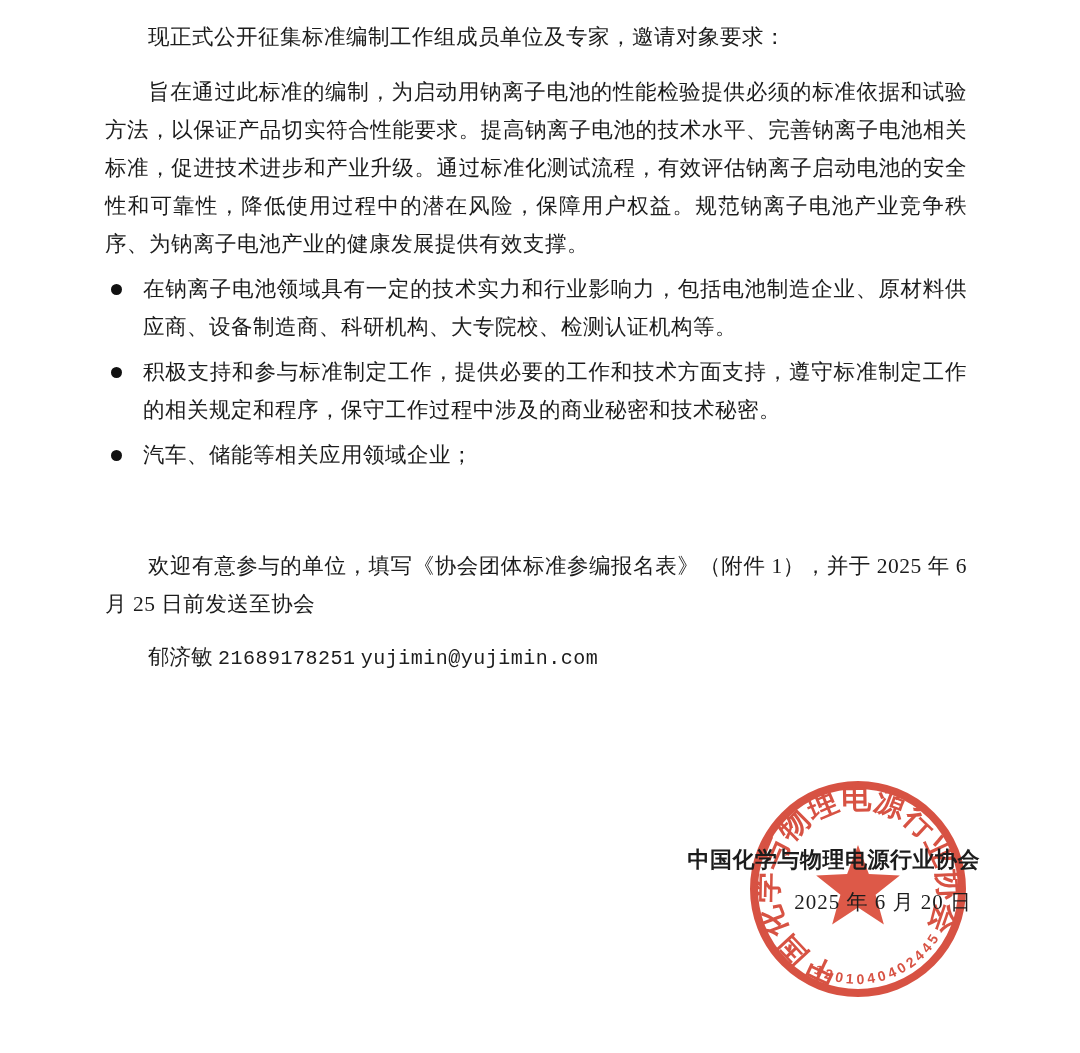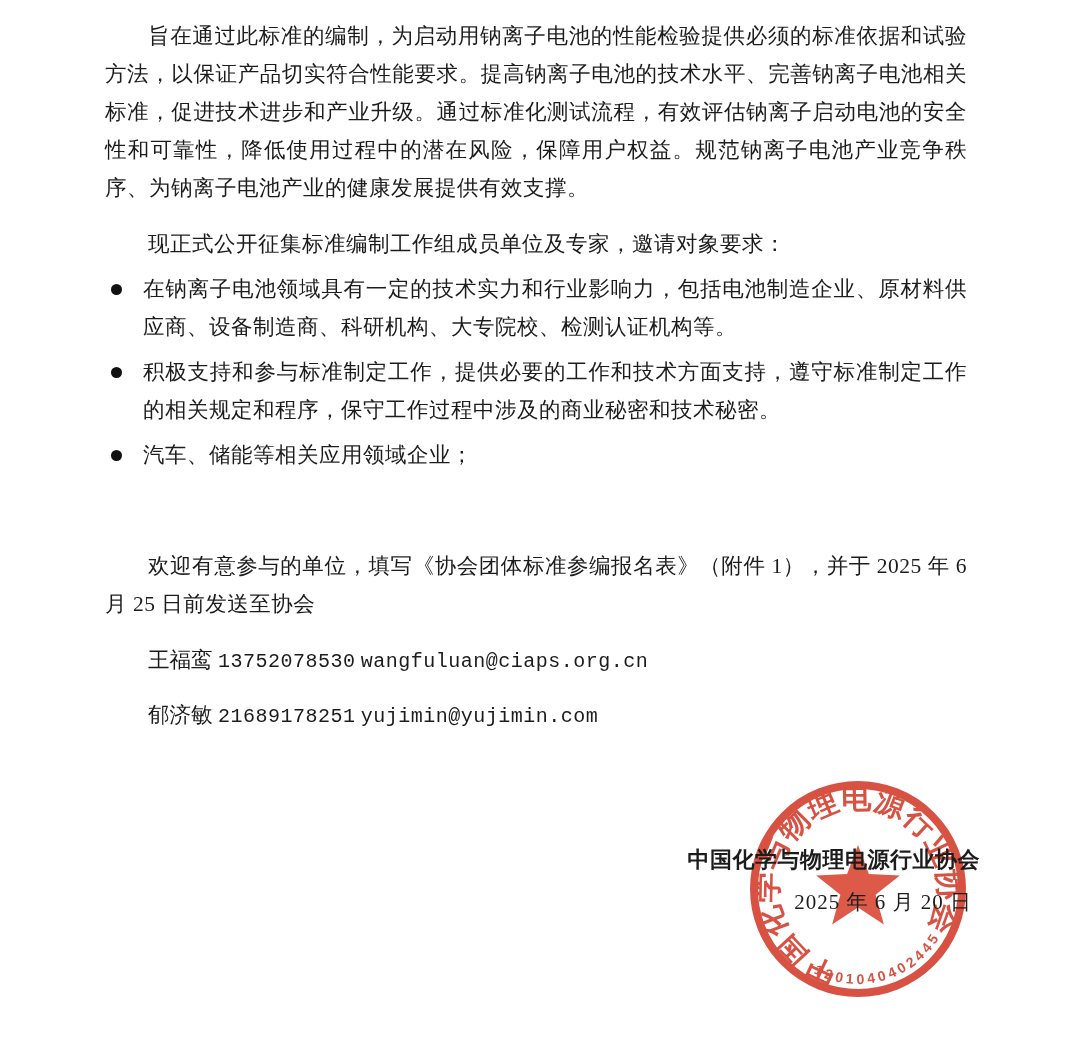--- a/index.html
+++ b/index.html
@@ -104,46 +104,41 @@
     letter-spacing:3.5px;
     font-family:"Liberation Sans","DejaVu Sans",sans-serif;
   }
 </style>
 </head>
 <body>
 
 <div class="page">
   <div class="content">
 
+    <p class="para indent p-recruit">现正式公开征集标准编制工作组成员单位及专家，邀请对象要求：</p>
+
     <p class="para indent p-purpose">旨在通过此标准的编制，为启动用钠离子电池的性能检验提供必须的标准依据和试验方法，以保证产品切实符合性能要求。提高钠离子电池的技术水平、完善钠离子电池相关标准，促进技术进步和产业升级。通过标准化测试流程，有效评估钠离子启动电池的安全性和可靠性，降低使用过程中的潜在风险，保障用户权益。规范钠离子电池产业竞争秩序、为钠离子电池产业的健康发展提供有效支撑。</p>
-
-    <p class="para indent p-recruit">现正式公开征集标准编制工作组成员单位及专家，邀请对象要求：</p>
 
     <ul class="bullets">
       <li>
         <span class="dot"></span>
         <span>在钠离子电池领域具有一定的技术实力和行业影响力，包括电池制造企业、原材料供应商、设备制造商、科研机构、大专院校、检测认证机构等。</span>
       </li>
       <li>
         <span class="dot"></span>
         <span>积极支持和参与标准制定工作，提供必要的工作和技术方面支持，遵守标准制定工作的相关规定和程序，保守工作过程中涉及的商业秘密和技术秘密。</span>
       </li>
       <li>
         <span class="dot"></span>
         <span>汽车、储能等相关应用领域企业；</span>
       </li>
     </ul>
 
     <p class="para indent p-invitation">欢迎有意参与的单位，填写《协会团体标准参编报名表》（附件 1），并于 2025 年 6 月 25 日前发送至协会</p>
 
-    <p class="contact contact-1">
-      <span>王福鸾</span>
-      <span class="mono">13752078530</span>
-      <span class="mono">wangfuluan@ciaps.org.cn</span>
-    </p>
 
     <p class="contact contact-2">
       <span>郁济敏</span>
       <span class="mono">21689178251</span>
       <span class="mono">yujimin@yujimin.com</span>
     </p>
   </div>
 
   <svg class="seal-svg" viewBox="-131 -131 262 262" xmlns="http://www.w3.org/2000/svg">
     <circle class="seal-ring" id="seal-ring" cx="0" cy="0" r="104" stroke="#d23b2a"></circle>

